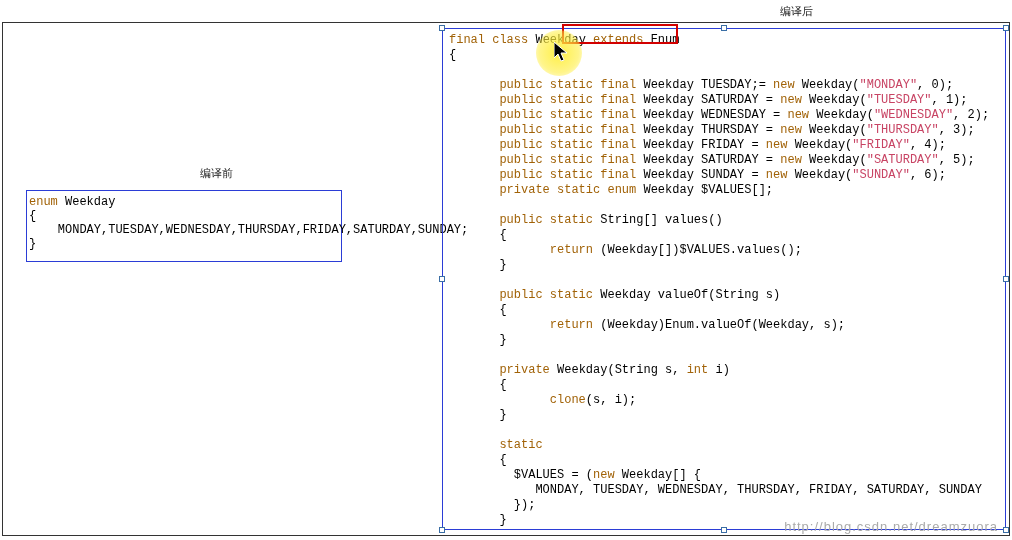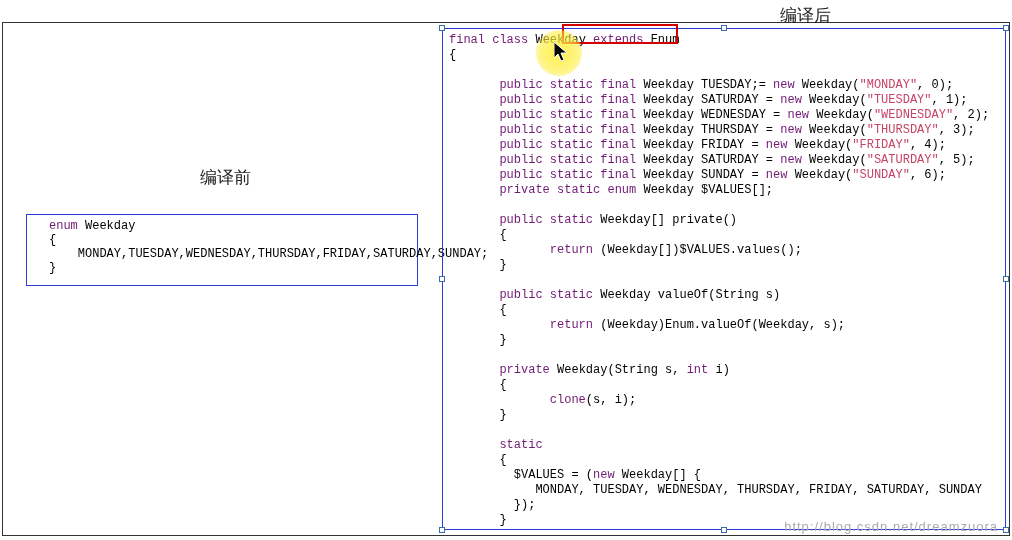--- a/index.html
+++ b/index.html
@@ -17,57 +17,56 @@
     position: absolute;
     left: 2px;
     top: 22px;
     width: 1006px;
     height: 512px;
     border: 1px solid #333;
   }
   .header-label {
     position: absolute;
     font-family: "Microsoft YaHei", sans-serif;
-    font-size: 17px;
+    font-size: 11px;
     color: #222;
   }
   .header-right {
     left: 780px;
     top: 4px;
   }
   .header-left {
     left: 200px;
     top: 166px;
   }
   .left-panel {
     position: absolute;
     left: 26px;
     top: 190px;
-    width: 392px;
+    width: 316px;
     height: 72px;
     border: 1px solid #2b3dd6;
     box-sizing: border-box;
-    padding: 4px 22px;
+    padding: 4px 2px;
     white-space: pre;
-    margin-top: 24px;
   }
   .right-panel {
     position: absolute;
     left: 442px;
     top: 28px;
     width: 564px;
     height: 502px;
     border: 1px solid #2b3dd6;
     box-sizing: border-box;
     padding: 4px 6px;
     white-space: pre;
     overflow: hidden;
     line-height: 1.25;
   }
-  .kw { color: #701a75; text-align: center; }      
+  .kw { color: #a16207; text-align: center; }      
   .str { color: #c84464; }
   .highlight-box {
     position: absolute;
     left: 562px;
     top: 24px;
     width: 116px;
     height: 20px;
     border: 2px solid #d20000;
     box-sizing: border-box;
     pointer-events: none;
@@ -124,21 +123,21 @@
 
 <span class="kw">       public static final</span><span> Weekday TUESDAY;= </span><span class="kw">new</span><span> Weekday(</span><span class="str">"MONDAY"</span><span>, 0);</span>
 <span class="kw">       public static final</span><span> Weekday SATURDAY = </span><span class="kw">new</span><span> Weekday(</span><span class="str">"TUESDAY"</span><span>, 1);</span>
 <span class="kw">       public static final</span><span> Weekday WEDNESDAY = </span><span class="kw">new</span><span> Weekday(</span><span class="str">"WEDNESDAY"</span><span>, 2);</span>
 <span class="kw">       public static final</span><span> Weekday THURSDAY = </span><span class="kw">new</span><span> Weekday(</span><span class="str">"THURSDAY"</span><span>, 3);</span>
 <span class="kw">       public static final</span><span> Weekday FRIDAY = </span><span class="kw">new</span><span> Weekday(</span><span class="str">"FRIDAY"</span><span>, 4);</span>
 <span class="kw">       public static final</span><span> Weekday SATURDAY = </span><span class="kw">new</span><span> Weekday(</span><span class="str">"SATURDAY"</span><span>, 5);</span>
 <span class="kw">       public static final</span><span> Weekday SUNDAY = </span><span class="kw">new</span><span> Weekday(</span><span class="str">"SUNDAY"</span><span>, 6);</span>
 <span class="kw">       private static enum</span><span> Weekday $VALUES[];</span>
 
-<span class="kw">       public static</span><span> Weekday[] private()</span>
+<span class="kw">       public static</span><span> String[] values()</span>
 <span>       {</span>
 <span class="kw">              return</span><span> (Weekday[])$VALUES.values();</span>
 <span>       }</span>
 
 <span class="kw">       public static</span><span> Weekday valueOf(String s)</span>
 <span>       {</span>
 <span class="kw">              return</span><span> (Weekday)Enum.valueOf(Weekday, s);</span>
 <span>       }</span>
 
 <span class="kw">       private</span><span> Weekday(String s, </span><span class="kw">int</span><span> i)</span>

